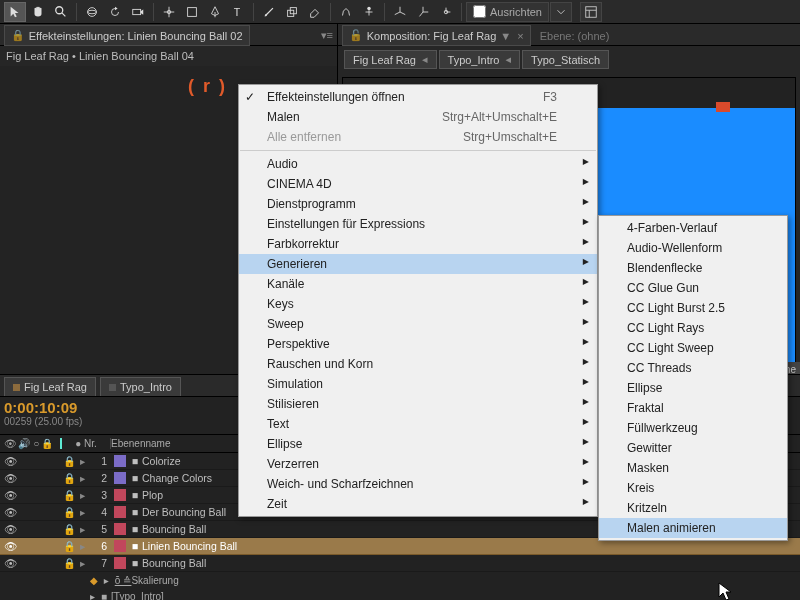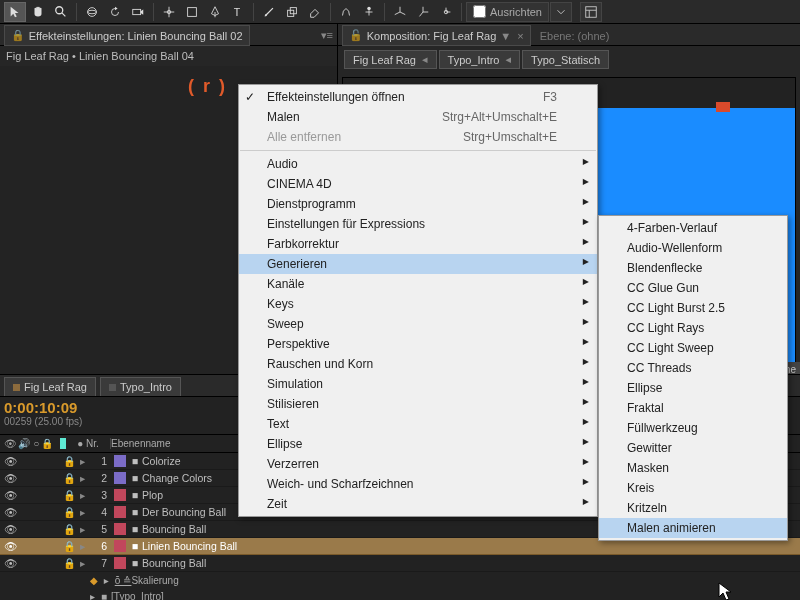--- a/index.html
+++ b/index.html
@@ -43,21 +43,21 @@
   .tl-tab .sq { display: inline-block; width: 7px; height: 7px; background: #8c6b3d; margin-right: 4px; }
   .tl-tab.inactive .sq { background: #555; }
 
   .tl-header { height: 38px; display: flex; padding: 2px 4px; border-bottom: 1px solid #000; }
   .timecode { color: #d99a2b; font-size: 15px; font-weight: bold; }
   .fps { color: #888; font-size: 10px; }
   .tl-left { width: 240px; }
 
   .tl-colheader { height: 18px; display: flex; align-items: center; font-size: 10px; color: #aaa; border-bottom: 1px solid #000; }
   .colhdr-left { width: 60px; padding-left: 4px; display: flex; gap: 2px; }
-  .colhdr-nr { width: 50px; text-align: center; border-left: 6px solid #5eead4; }
+  .colhdr-nr { width: 50px; text-align: center; border-left: 2px solid #5eead4; }
   .colhdr-name { border-left: 1px solid #444; }
 
   .layer-row { height: 17px; display: flex; align-items: center; font-size: 10.5px; border-bottom: 1px solid #1a1a1a; }
   .layer-row.sel { background: #9a7a4a; color: #fff; border-bottom-color: #7a5a2a; }
   .lc-icons { width: 60px; display: flex; gap: 2px; padding-left: 4px; align-items: center; }
   .lc-lock { width: 20px; text-align: center; }
   .lc-arrow { width: 12px; color: #888; }
   .lc-num { width: 18px; text-align: right; padding-right: 3px; }
   .lc-color { width: 12px; height: 12px; margin: 0 4px; }
   .lc-bullet { width: 10px; text-align: center; }

